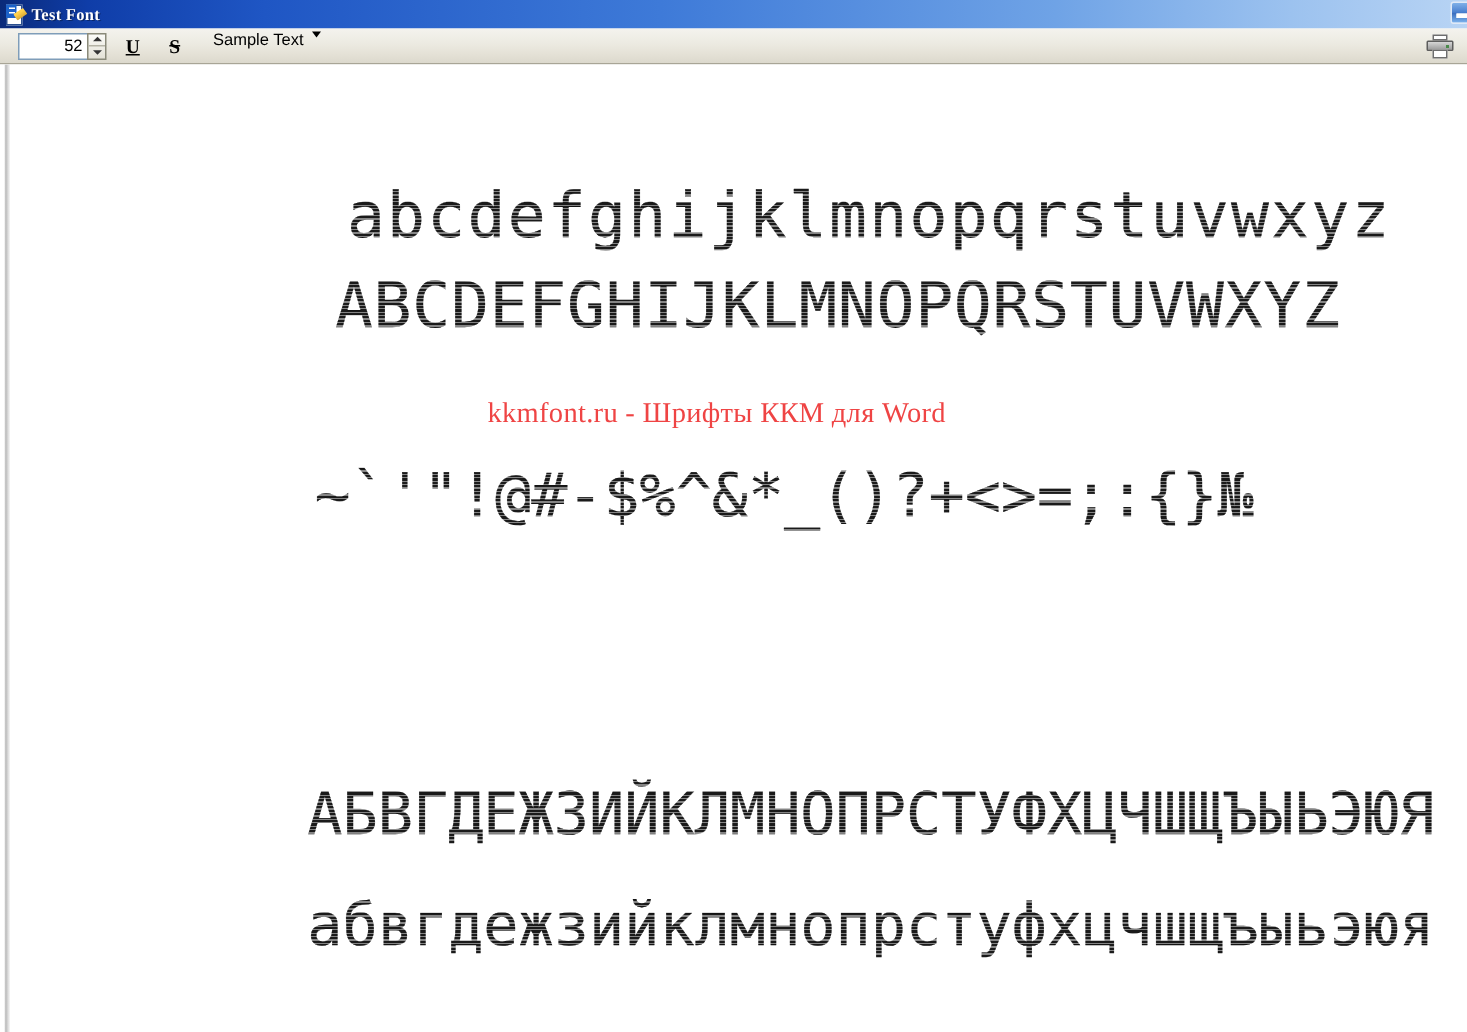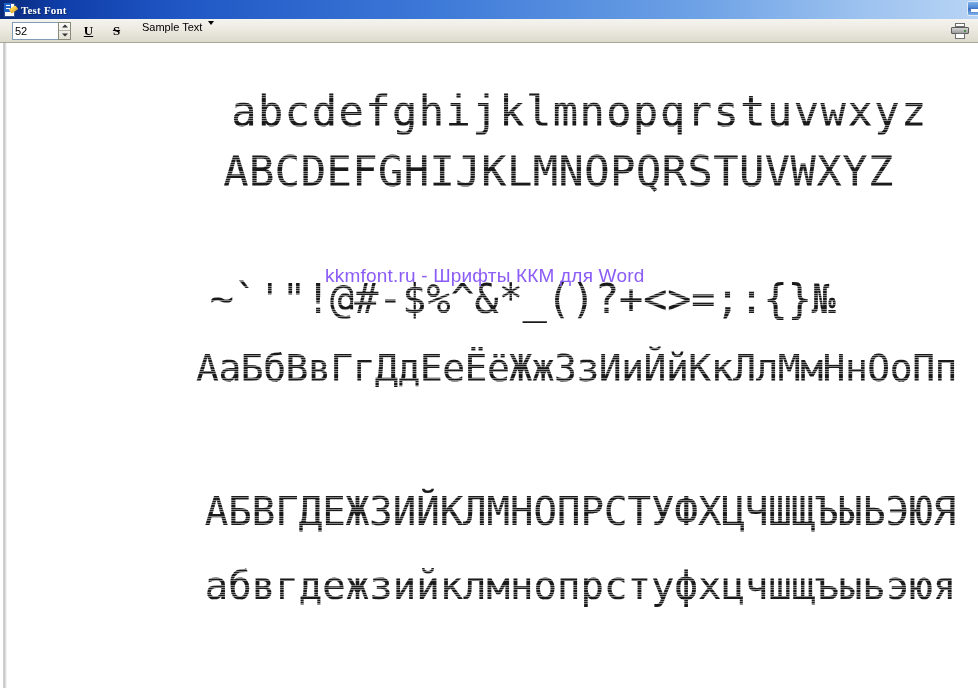--- a/index.html
+++ b/index.html
@@ -133,21 +133,21 @@
     margin-left: 8px;
   }
   .size-input {
     width: 46px;
     height: 18px;
     border: 1px solid #7f9db9;
     border-right: none;
     background: #ffffff;
     font-size: 11px;
     font-family: "Liberation Sans", sans-serif;
-    text-align: left;
+    text-align: right;
     padding: 0 3px 0 2px;
     box-sizing: border-box;
     color: #000000;
     outline: none;
   }
   .spinner {
     width: 13px;
     border: 1px solid #8a8a7a;
     background: linear-gradient(to bottom, #fbfbf8, #e3e1d6);
     box-sizing: border-box;
@@ -291,38 +291,39 @@
     -webkit-text-stroke: 0.2px #000;
   }
   
   .dm-line span.dmtext {
     display: inline-block;
     background-image:
       repeating-linear-gradient(to bottom, rgba(255,255,255,0) 0 1.3px, rgba(255,255,255,0.95) 1.3px 2.2px),
       repeating-linear-gradient(to right, rgba(255,255,255,0) 0 1.4px, rgba(255,255,255,0.55) 1.4px 2.1px);
     -webkit-background-clip: text;
     background-clip: text;
+    margin-top: 32px;
   }
 
   .line-lower-latin { top: 6px;   font-size: 42px; letter-spacing: 1.5px; }
   .line-upper-latin { top: 66px;  font-size: 42px; letter-spacing: 0.5px; }
   .line-digits      { top: 130px; font-size: 42px; letter-spacing: 2px; }
   .line-symbols     { top: 196px; font-size: 40px; letter-spacing: 0px; }
   .line-cyr-pairs1  { top: 268px; font-size: 38px; letter-spacing: -0.5px; }
   .line-cyr-pairs2  { top: 338px; font-size: 38px; letter-spacing: -0.5px; }
   .line-cyr-upper   { top: 410px; font-size: 39px; letter-spacing: 0px; }
   .line-cyr-lower   { top: 484px; font-size: 39px; letter-spacing: 0px; }
 
   .watermark {
     position: absolute;
     left: 318px;
     top: 222px;
-    font-family: Liberation Sans, sans-serif;
+    font-family: Liberation Serif, serif;
     font-size: 19px;
-    color: #8b5cf6;
+    color: #ef4444;
     white-space: nowrap;
     letter-spacing: 0.2px;
     z-index: 5;
     pointer-events: none;
   }
 
   
   .matrix-overlay {
     position: absolute;
     inset: 0;
@@ -402,23 +403,20 @@
 
       <div class="dm-line line-upper-latin">
         <span class="dmtext">ABCDEFGHIJKLMNOPQRSTUVWXYZ</span>
       </div>
 
 
       <div class="dm-line line-symbols">
         <span class="dmtext">~`'"!@#-$%^&amp;*_()?+&lt;&gt;=;:{}№</span>
       </div>
 
-      <div class="dm-line line-cyr-pairs1">
-        <span class="dmtext">АаБбВвГгДдЕеЁёЖжЗзИиЙйКкЛлМмНнОоПп</span>
-      </div>
 
 
       <div class="dm-line line-cyr-upper">
         <span class="dmtext">АБВГДЕЖЗИЙКЛМНОПРСТУФХЦЧШЩЪЫЬЭЮЯ</span>
       </div>
 
       <div class="dm-line line-cyr-lower">
         <span class="dmtext">абвгдежзийклмнопрстуфхцчшщъыьэюя</span>
       </div>
 

